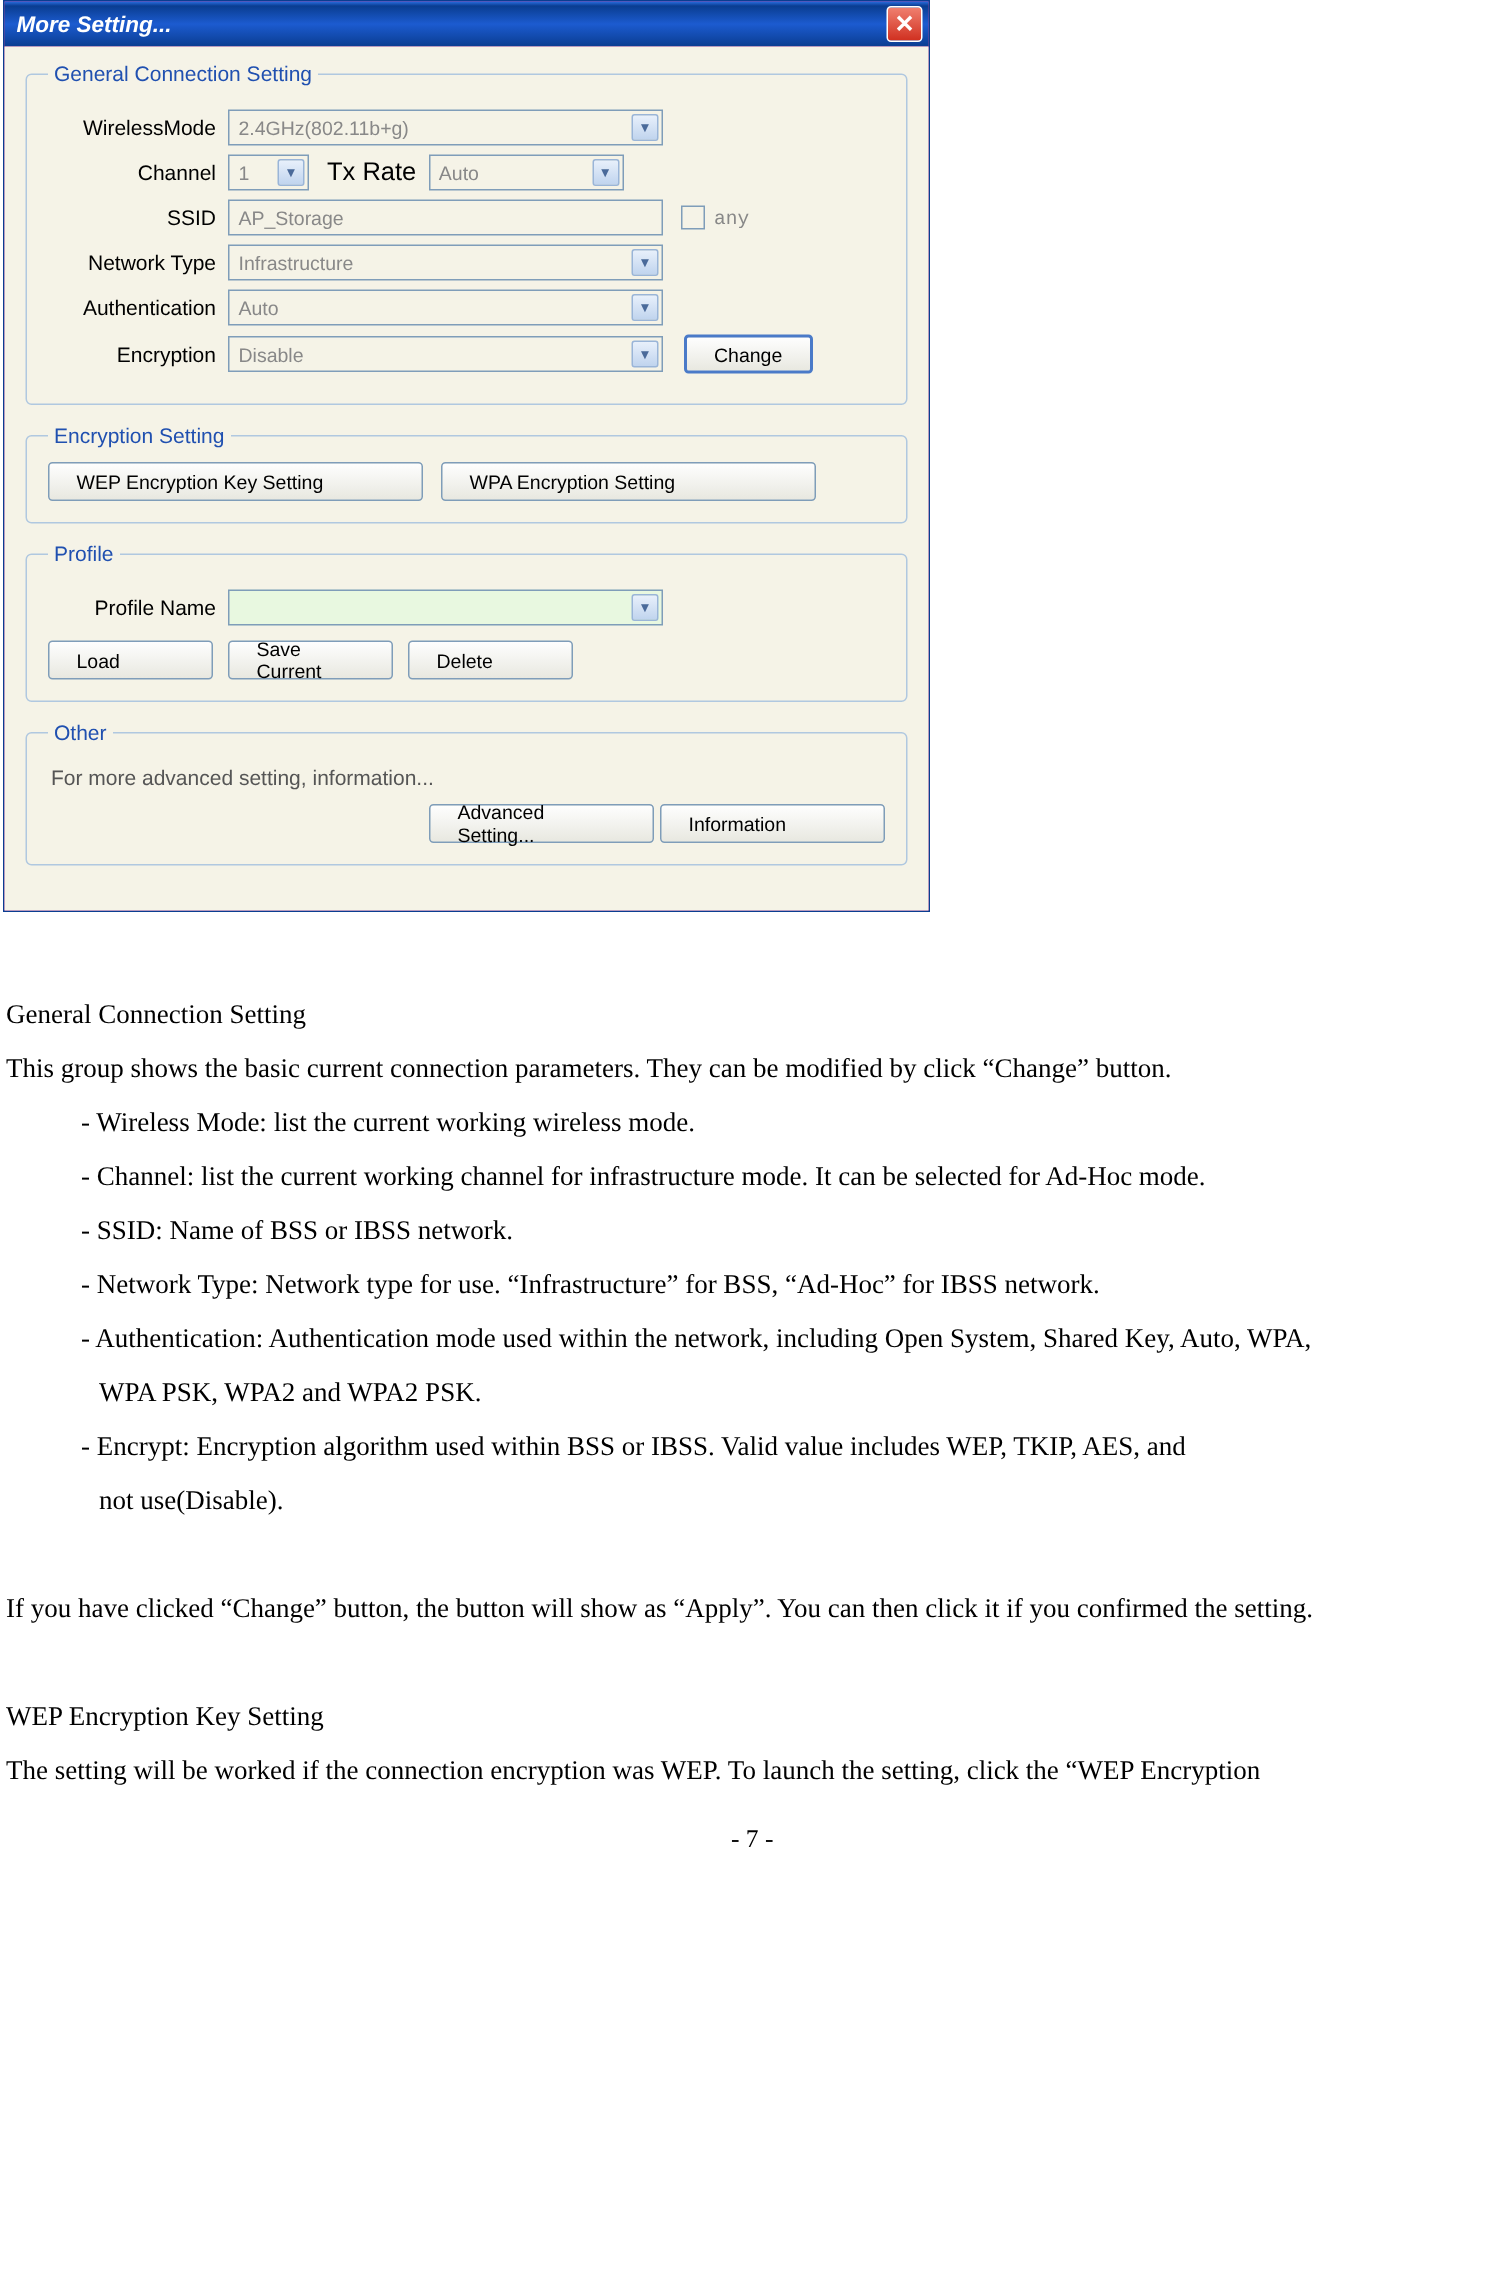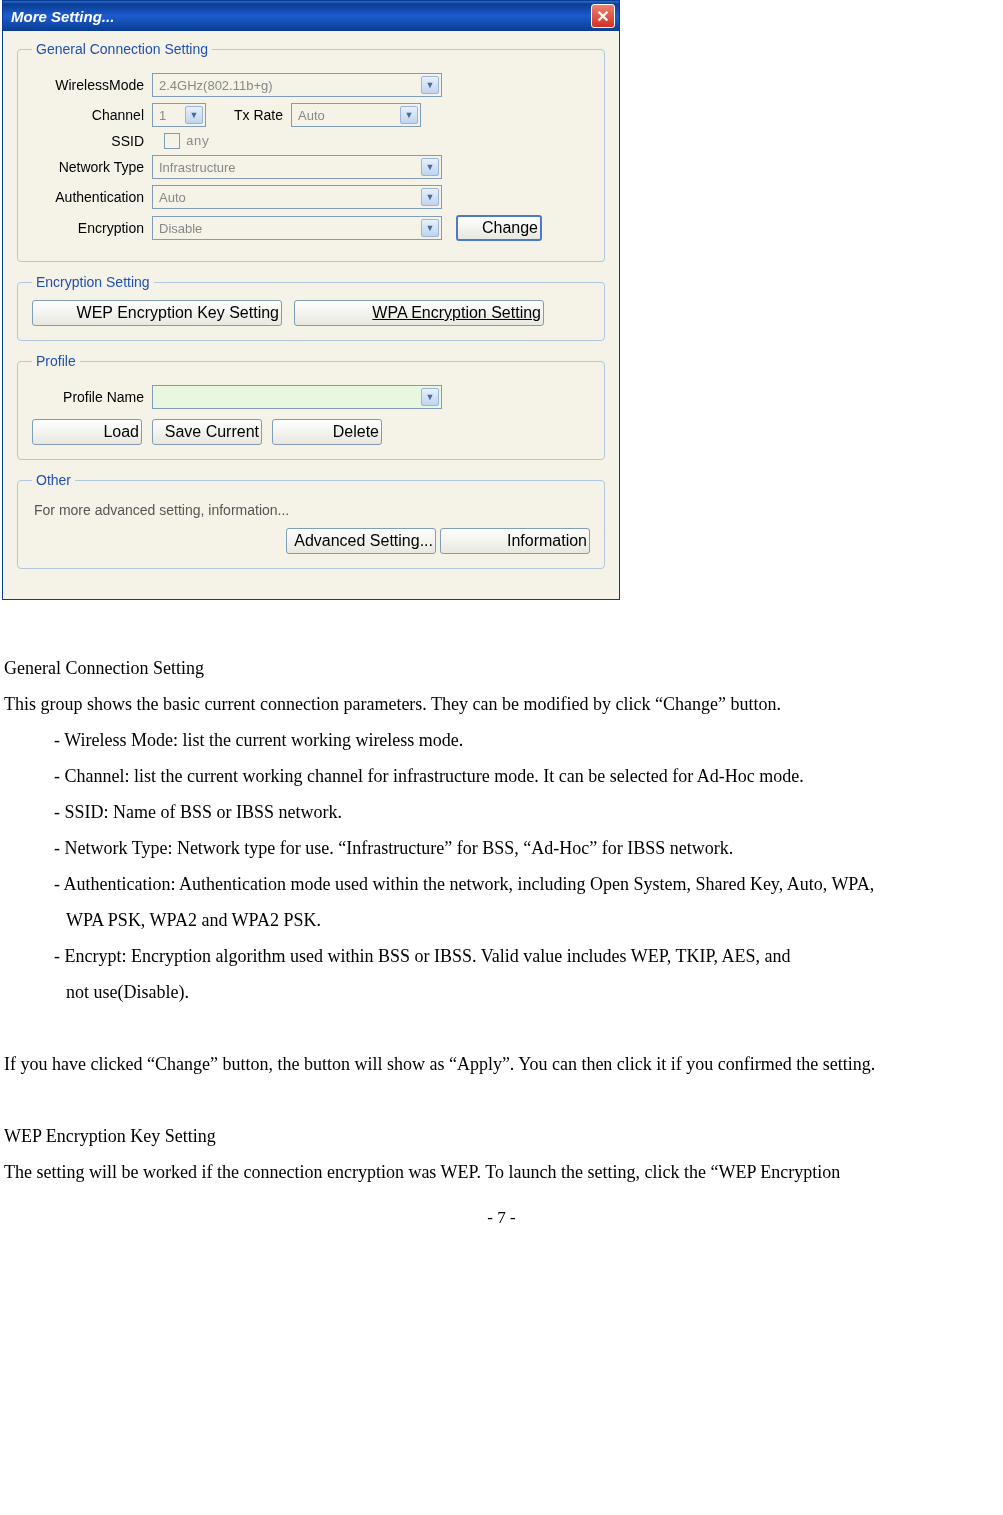--- a/index.html
+++ b/index.html
@@ -113,47 +113,47 @@
   .chk {
     width: 16px;
     height: 16px;
     border: 1px solid #7f9db9;
     background: #f5f3e7;
     margin-left: 12px;
     margin-right: 6px;
   }
   .any-label { color: #888; font-size: 13px; font-family: Liberation Mono, monospace; }
   .txrate-label {
-    margin-left: 28px;
+    margin-left: 12px;
     margin-right: 8px;
-    font-size: 14px;
+    font-size: 17px;
   }
   .btn {
     height: 26px;
     border: 1px solid #7f9db9;
     background: linear-gradient(to bottom, #fefefe, #e8e8e0);
-    font-size: 16px;
-    padding: 0 2px;
+    font-size: 13px;
+    padding: 0 18px;
     display: inline-flex;
     align-items: center;
-    justify-content: flex-end;
+    justify-content: flex-start;
     border-radius: 3px;
     cursor: pointer;
   }
   .btn-change {
     margin-left: 14px;
     border: 2px solid #4a7ac8;
     width: 86px;
   }
   .enc-row {
     display: flex;
     gap: 12px;
   }
   .btn-wep { width: 250px; }
-  .btn-wpa { width: 250px; text-decoration: underline; }
+  .btn-wpa { width: 250px; }
   .profile-combo {
     width: 290px;
     height: 24px;
     border: 1px solid #7f9db9;
     background: #e8f8e0;
     position: relative;
   }
   .profile-combo .arrow {
     position: absolute;
     right: 2px;
@@ -239,20 +239,23 @@
           </div>
           <div class="txrate-label">Tx Rate</div>
           <div class="combo combo-txrate">
             <span>Auto</span>
             <div class="arrow">▼</div>
           </div>
         </div>
 
         <div class="row">
           <div class="lbl">SSID</div>
+          <div class="txt txt-ssid">
+            <span>AP_Storage</span>
+          </div>
           <div class="chk"></div>
           <span class="any-label">any</span>
         </div>
 
         <div class="row">
           <div class="lbl">Network Type</div>
           <div class="combo combo-network">
             <span>Infrastructure</span>
             <div class="arrow">▼</div>
           </div>

